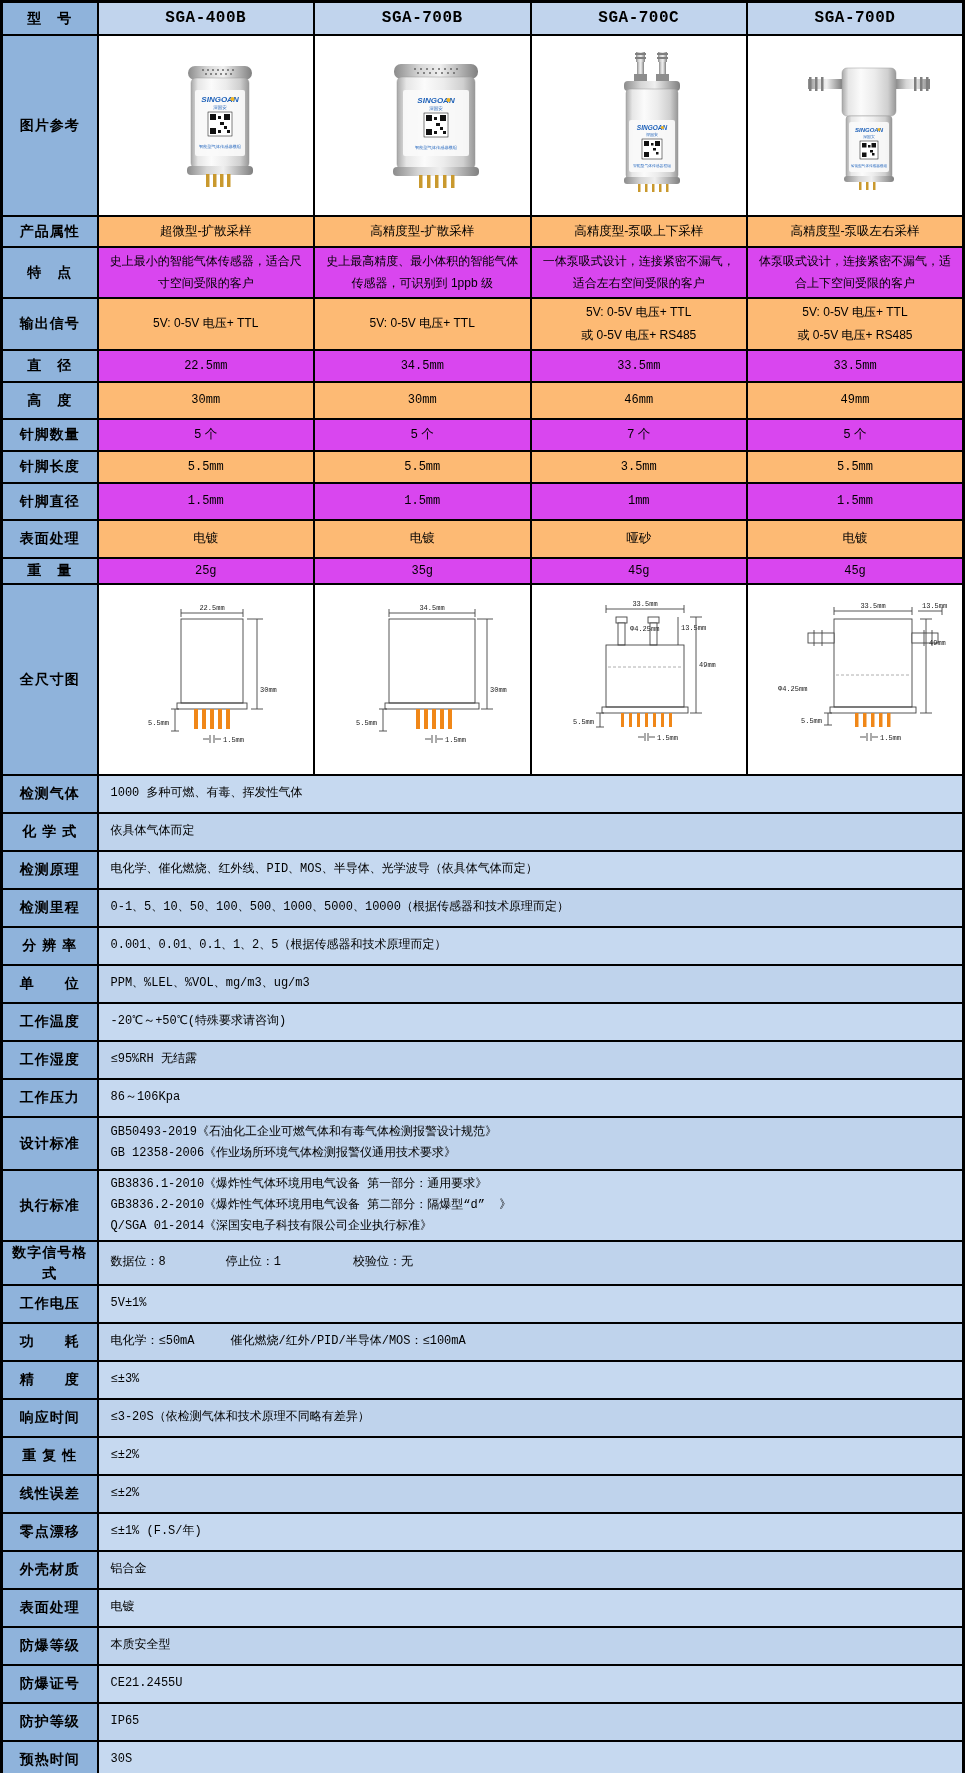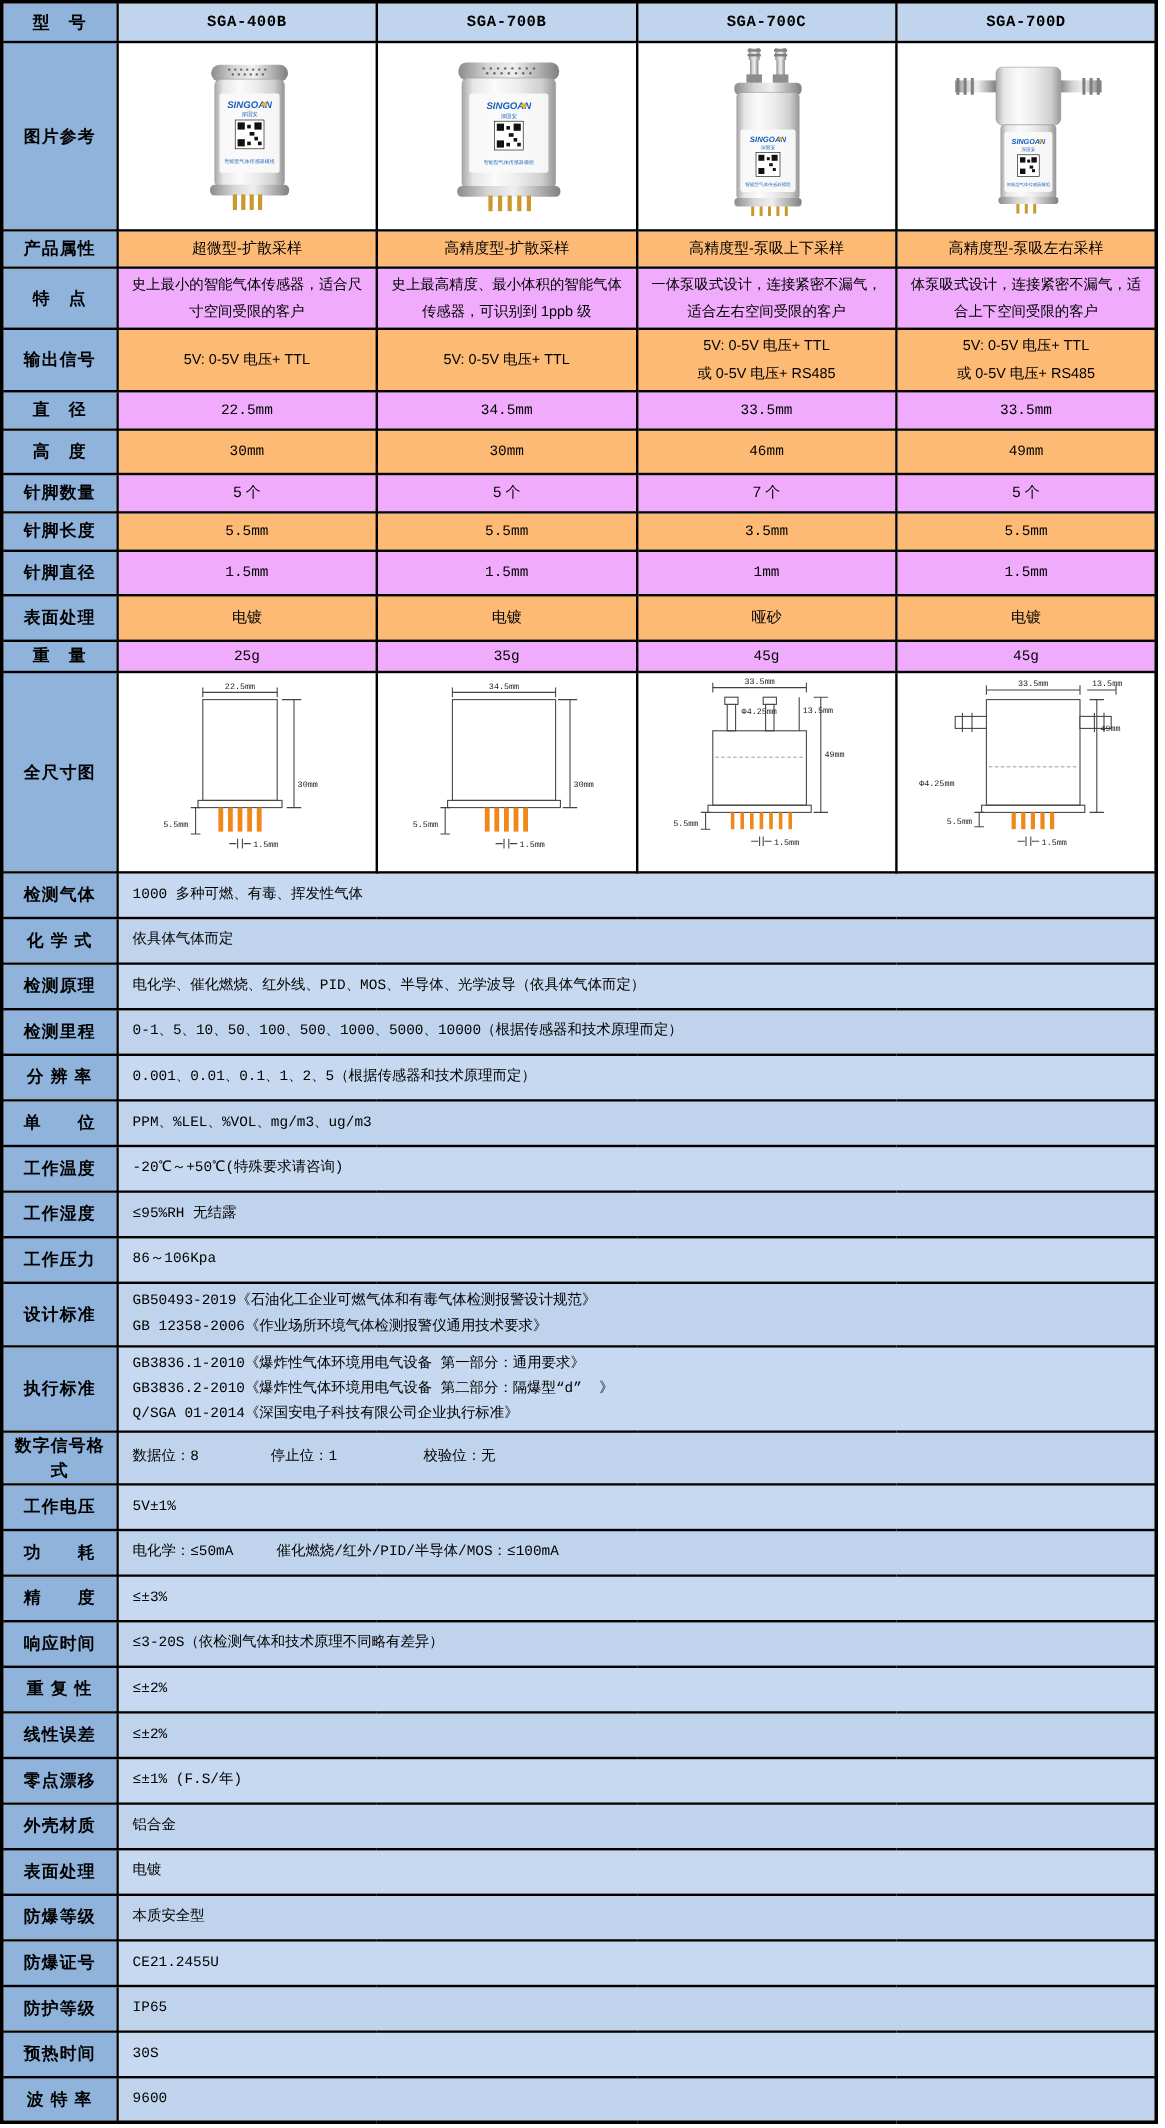--- a/index.html
+++ b/index.html
@@ -2,27 +2,27 @@
 <html><head>
 <meta charset="utf-8">
 <style>
   html,body{margin:0;padding:0;background:#fff;}
   body{font-family:"Liberation Sans","DejaVu Sans",sans-serif;color:#000;}
   .sheet{width:971px;}
   table{border-collapse:collapse;table-layout:fixed;width:965px;border:3px solid #000;margin:0;}
   td{border:2px solid #000;text-align:center;vertical-align:middle;font-size:12.5px;line-height:1.5;overflow:hidden;}
   td.lbl{background:#8FB3DB;font-weight:bold;font-size:14px;letter-spacing:1px;padding:0 2px;}
   td.va{background:#fdba74;}
-  td.vb{background:#f0abfc;}
-  td.white{background:#fff;padding:0;text-align:right;}
+  td.vb{background:#d946ef;}
+  td.white{background:#fff;padding:12px;text-align:right;}
   td.mono{font-family:"Liberation Mono","DejaVu Sans Mono",monospace;font-size:12px;}
   td.specval{text-align:left;padding:3px 10px 3px 12px;font-family:"Liberation Mono","DejaVu Sans Mono",monospace;font-size:12px;background:#C6D9F0;line-height:1.75;white-space:pre-wrap;}
   tr.alt td.specval{background:#BFD3EC;}
   td.feature{font-size:12px;line-height:1.9;padding:2px 6px;}
-  td.modelname{font-family:"Liberation Mono","DejaVu Sans Mono",monospace;font-weight:bold;font-size:13px;letter-spacing:.5px;background:#C1D4ED;}
+  td.modelname{font-family:"Liberation Mono","DejaVu Sans Mono",monospace;font-weight:bold;font-size:16px;letter-spacing:.5px;background:#C1D4ED;}
   tr.h33{height:33px;} tr.h31{height:31px;} tr.h46{height:46px;margin-top:13px;} tr.h41{height:41px;}
   tr.h40{height:32px;} tr.h37{height:37px;} tr.h38{height:38px;} tr.h39{height:26px;}
   tr.hphoto{height:157px;} tr.hdraw{height:167px;}
   tr.hspec{height:38px;} tr.hdesign{height:53px;} tr.hexec{height:62px;}
   svg{display:block;margin:0 auto;}
   .dimtext{font-family:"Liberation Mono","DejaVu Sans Mono",monospace;font-size:7px;fill:#222;}
   .dimline{stroke:#444;stroke-width:0.9;fill:none;}
   .dashline{stroke:#999;stroke-width:0.8;stroke-dasharray:3,2;}
   .pin{fill:#F08718;}
   .photopin{fill:#C9992E;}

